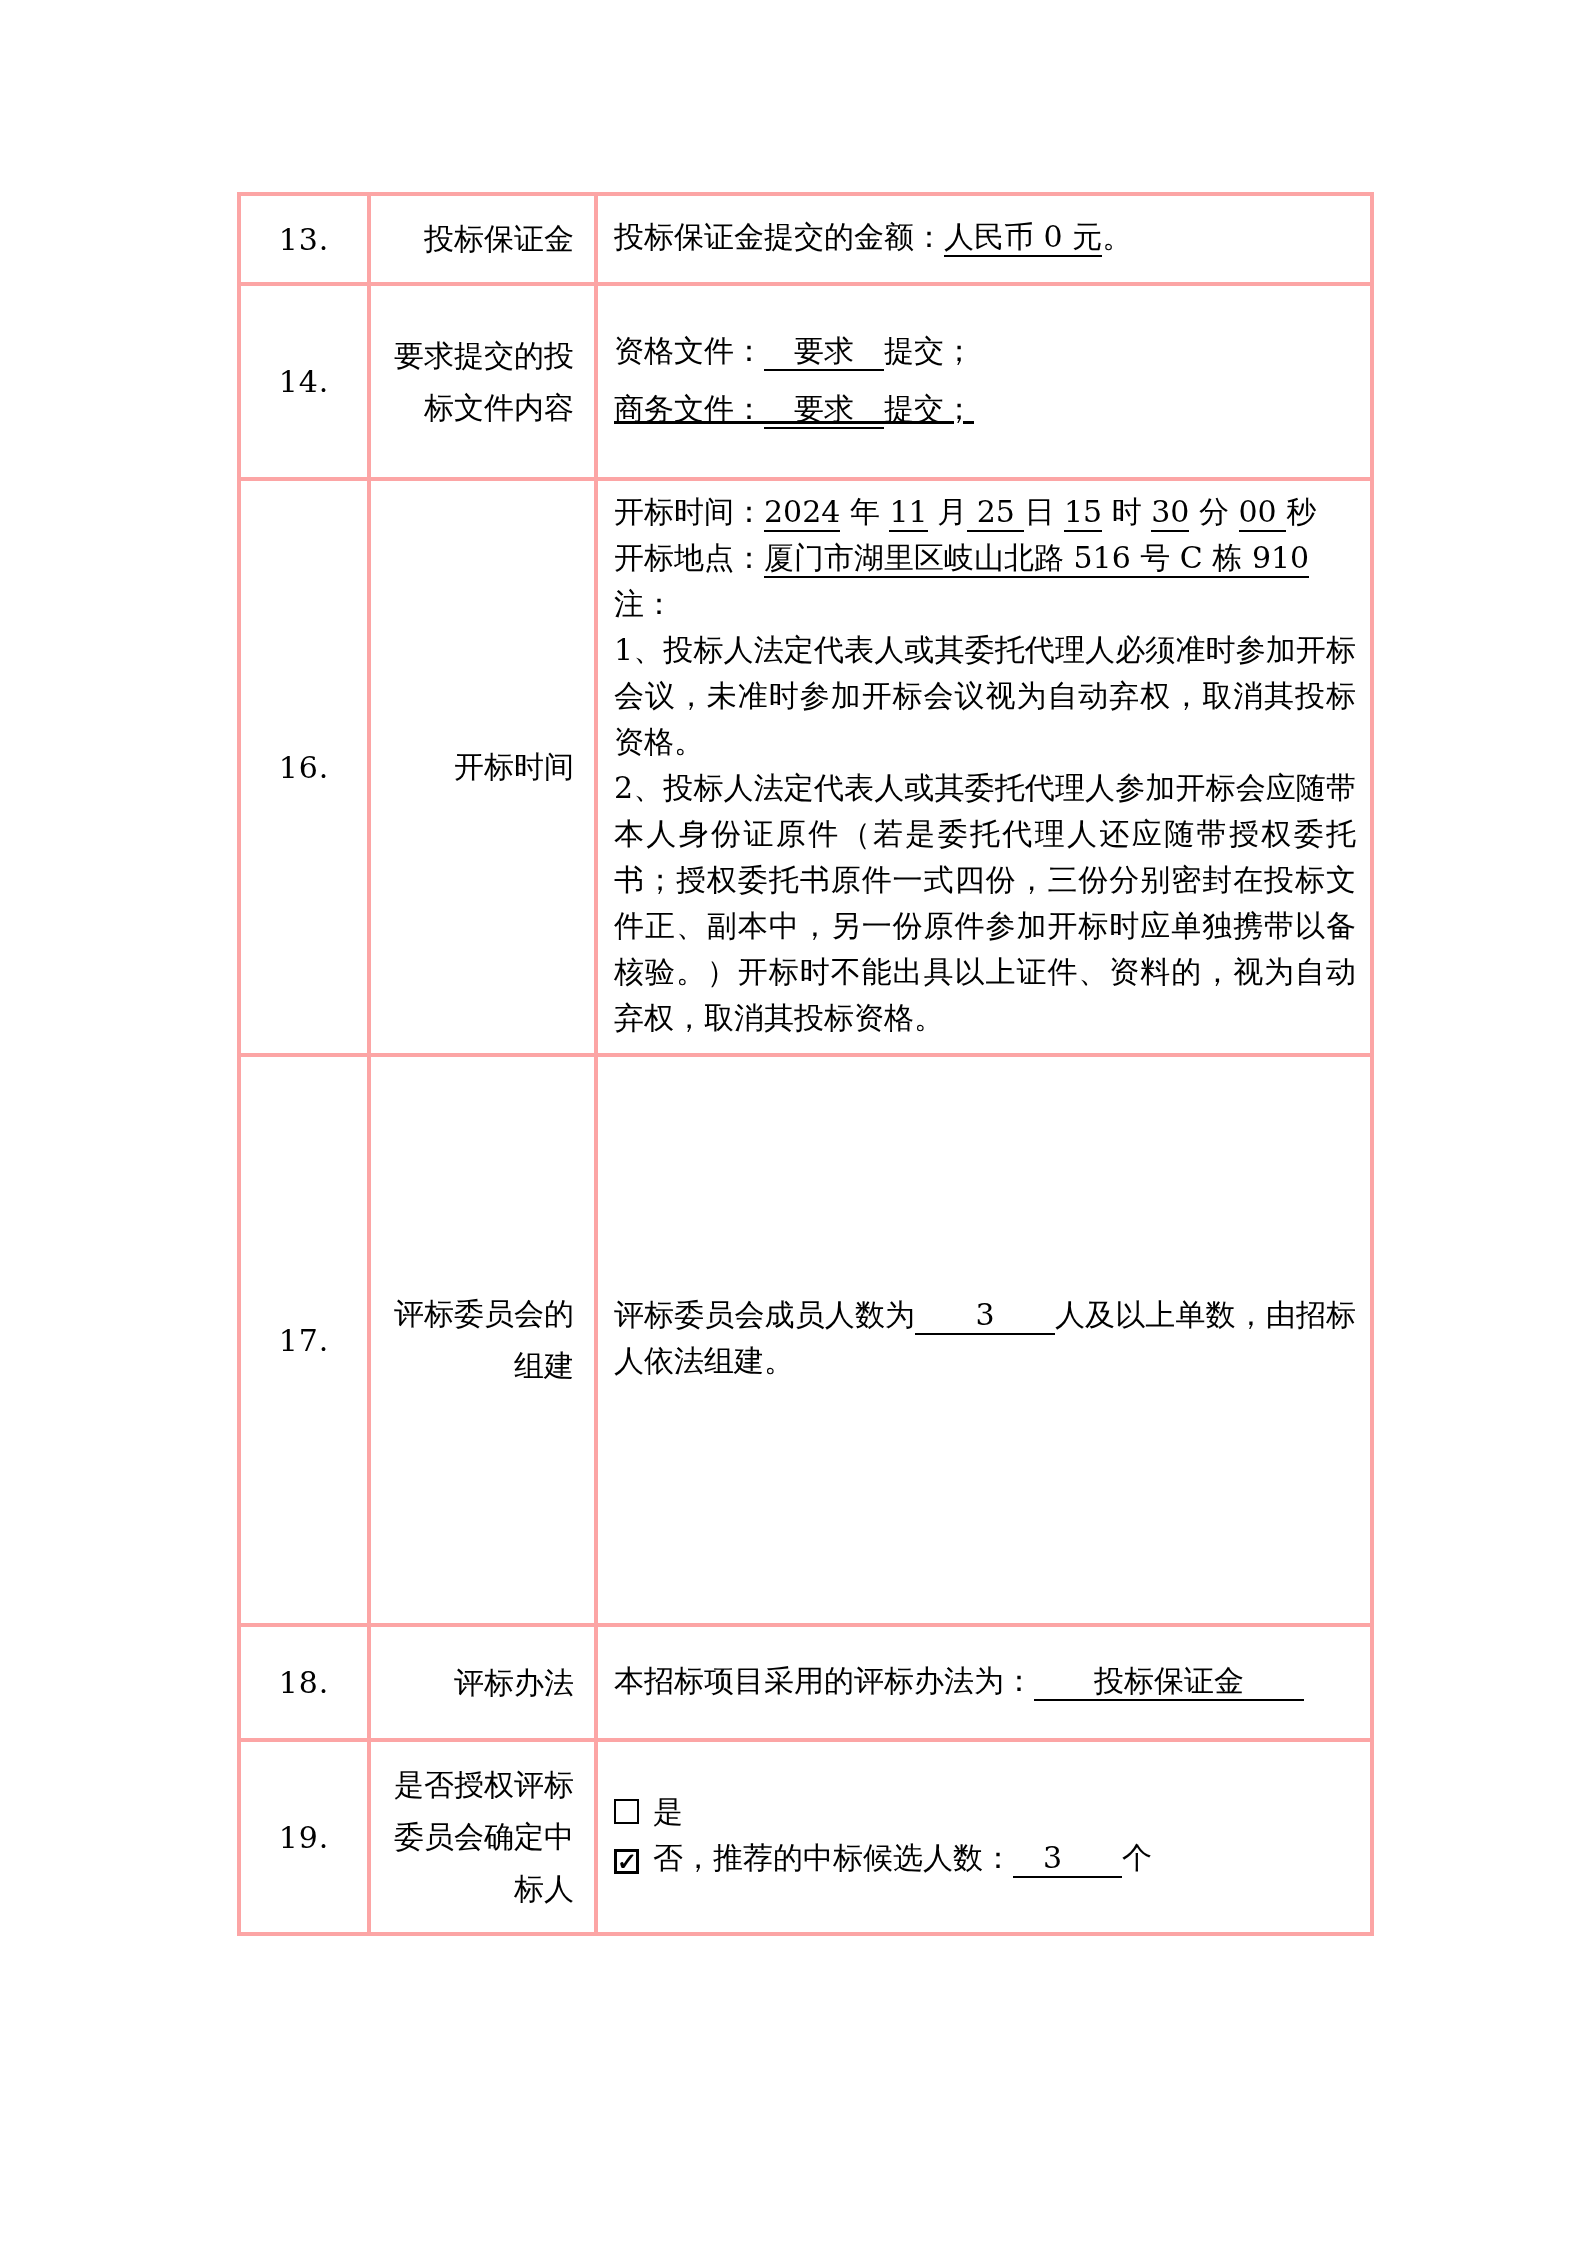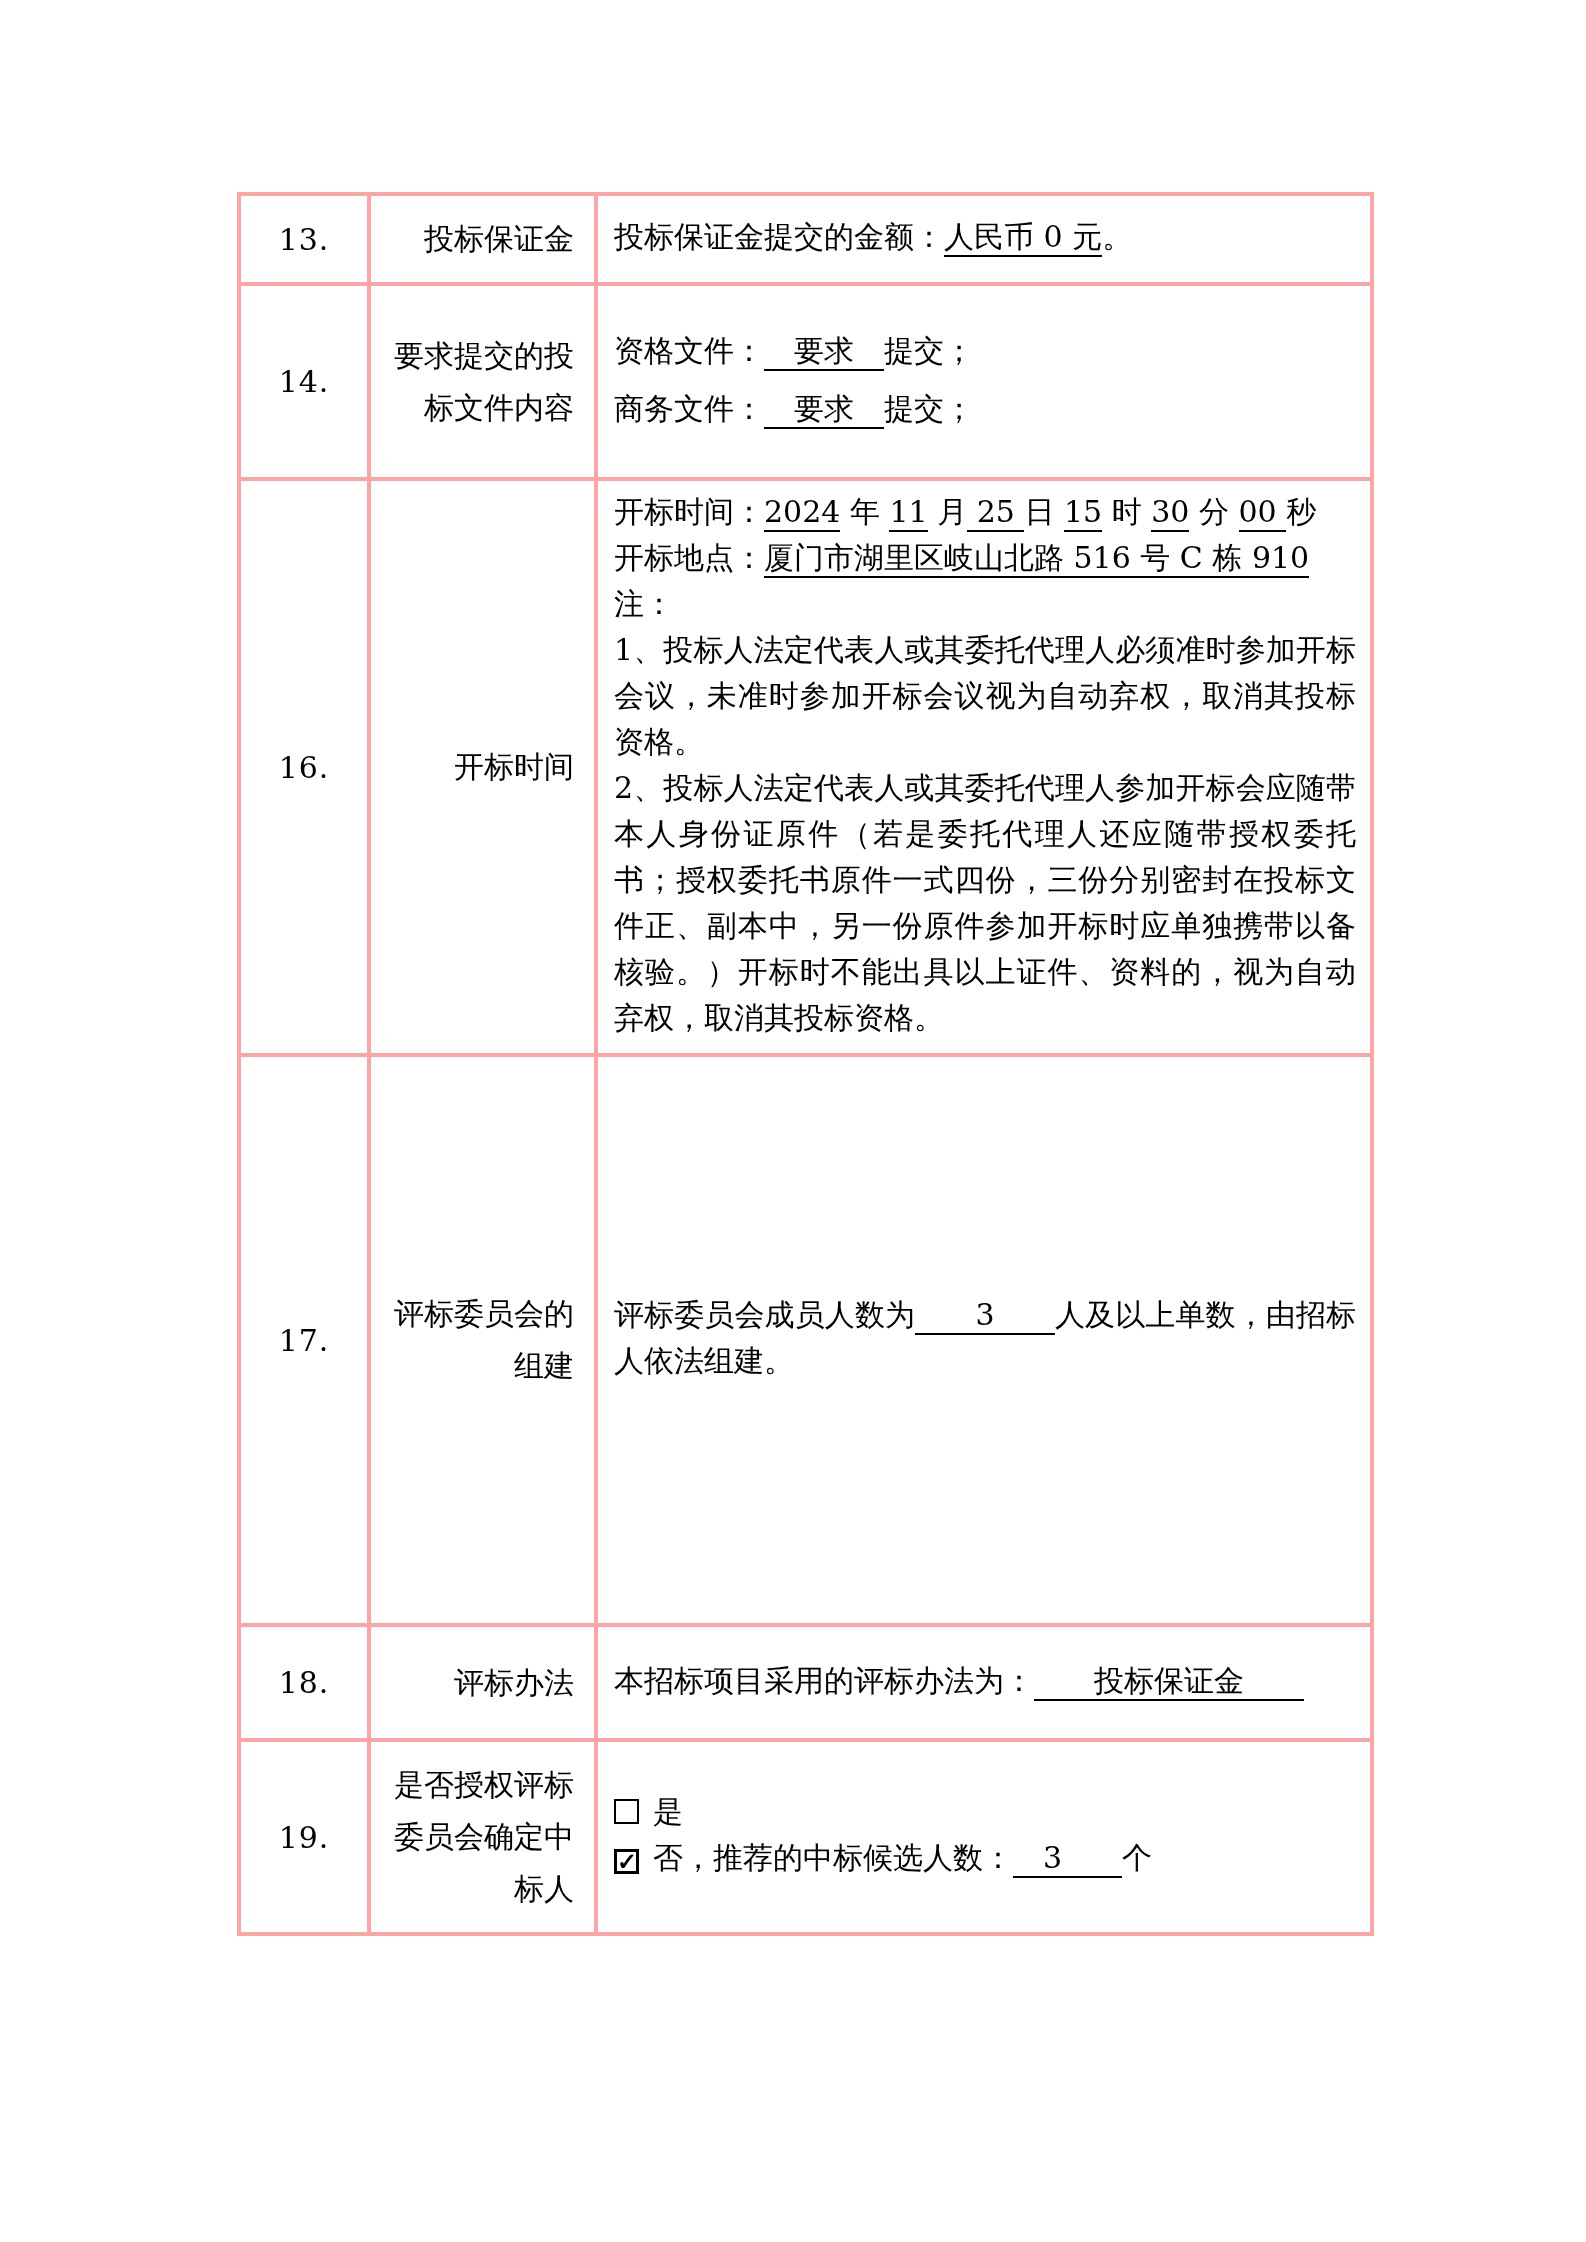--- a/index.html
+++ b/index.html
@@ -57,21 +57,21 @@
   }
   
   tbody tr:nth-child(1) { height: 84px;  }
   tbody tr:nth-child(2) { height: 195px; }
   tbody tr:nth-child(3) { height: 104px; }
   tbody tr:nth-child(4) { height: 570px; }
   tbody tr:nth-child(5) { height: 115px; }
   tbody tr:nth-child(6) { height: 130px; }
   tbody tr:nth-child(7) { height: 125px; }
   
-  tbody tr:nth-child(2) td.content p + p { margin-top: 12px; }
+  tbody tr:nth-child(2) td.content p + p { margin-top: 12px; text-decoration: underline; }
   .u {
     border-bottom: 2px solid #000000;
     padding-bottom: 1px;
   }
   .checkbox {
     display: inline-block;
     width: 25px;
     height: 25px;
     border: 2px solid #000000;
     box-sizing: border-box;

